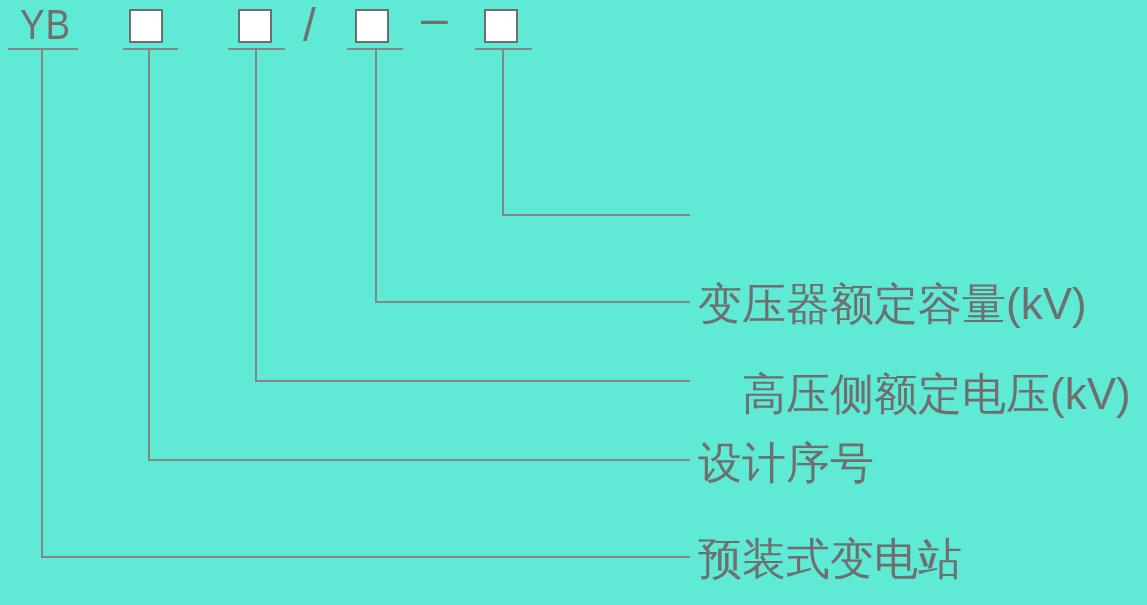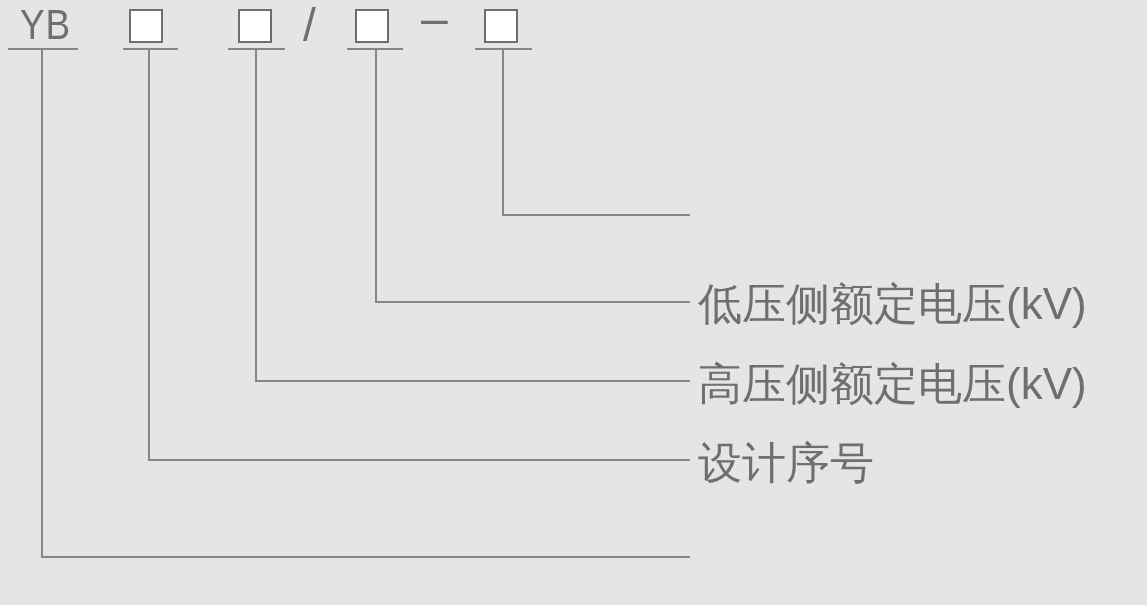--- a/index.html
+++ b/index.html
@@ -4,21 +4,21 @@
 <style>
   html, body {
     margin: 0;
     padding: 0;
     background: #ffffff;
   }
   .stage {
     position: relative;
     width: 1147px;
     height: 605px;
-    background: #e5e5e5;
+    background: #5eead4;
     overflow: hidden;
     font-family: "Liberation Sans", "DejaVu Sans", sans-serif;
   }
   .prefix {
     position: absolute;
     left: 20px;
     top: 2px;
     font-size: 42px;
     line-height: 46px;
     letter-spacing: 1px;
@@ -71,21 +71,21 @@
   .label {
     position: absolute;
     left: 698px;
     font-size: 44px;
     line-height: 52px;
     color: #6f6f6f;
     white-space: nowrap;
   }
   .lab1 { top: 191px; }
   .lab2 { top: 278px; }
-  .lab3 { top: 358px; }
+  .lab3 { top: 368px; margin-left: 44px; }
   .lab4 { top: 437px; text-align: right; }
   .lab5 { top: 533px; }
 </style>
 </head>
 <body>
 
 <div class="stage">
 
   <div class="prefix">YB</div>
 
@@ -103,17 +103,18 @@
   <div class="underline u4"></div>
 
   <svg class="connectors" viewBox="0 0 1147 605" xmlns="http://www.w3.org/2000/svg">
     <path d="M503,49 L503,215 L690,215"></path>
     <path d="M376,49 L376,302 L690,302"></path>
     <path d="M256,49 L256,381 L690,381"></path>
     <path d="M149,49 L149,460 L690,460"></path>
     <path d="M42,49  L42,557  L690,557"></path>
   </svg>
 
-  <div class="label lab2">低压侧额定电压(kV)</div>
+  <div class="label lab2">变压器额定容量(kV)</div>
   <div class="label lab3">高压侧额定电压(kV)</div>
   <div class="label lab4">设计序号</div>
+  <div class="label lab5">预装式变电站</div>
 
 </div>
 
 </body></html>

